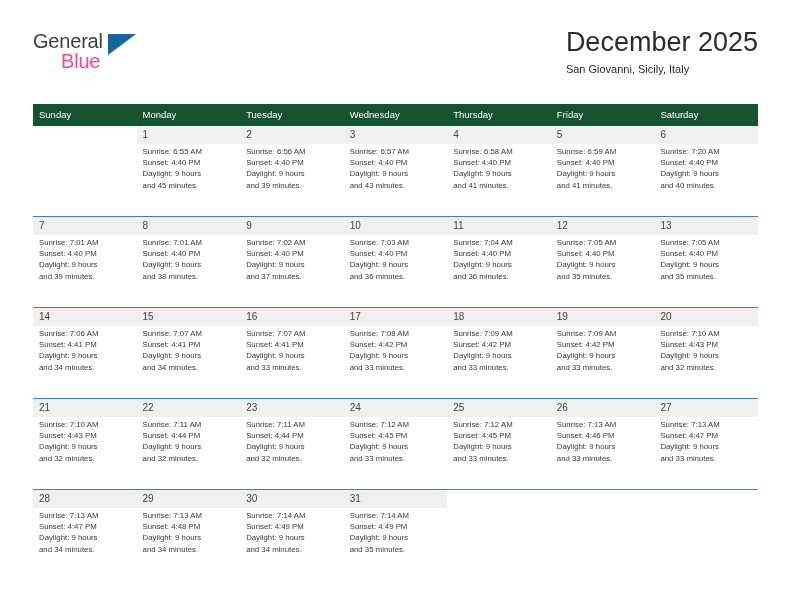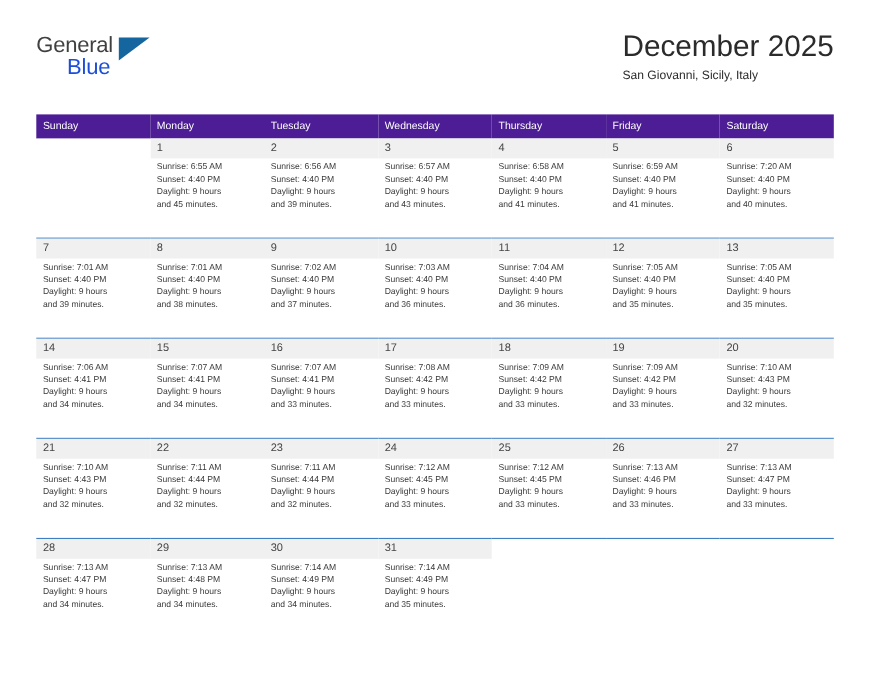--- a/index.html
+++ b/index.html
@@ -44,21 +44,21 @@
     letter-spacing: -0.2px;
     color: #404040;
     font-family: "Liberation Sans", sans-serif;
   }
   .brand-blue {
     position: absolute;
     left: 28px;
     top: 20px;
     font-size: 20px;
     letter-spacing: -0.2px;
-    color: #1d4ed8;
+    color: #ec4899;
     font-family: "Liberation Sans", sans-serif;
   }
   .brand-tri {
     position: absolute;
     left: 75px;
     top: 4px;
     width: 0;
     height: 0;
     border-left: 28px solid #15659f;
     border-bottom: 21px solid transparent;
@@ -93,21 +93,21 @@
     width: 725px;
   }
   table.cal {
     border-collapse: collapse;
     table-layout: fixed;
     width: 725px;
   }
   table.cal col { width: 103.57px; }
 
   thead th {
-    background: #4c1d95;
+    background: #14532d;
     color: #ffffff;
     font-size: 9.5px;
     font-weight: normal;
     text-align: left;
     padding: 5px 0 5px 6px;
     height: 12px;
     line-height: 12px;
   }
 
   tbody tr.week > td {

